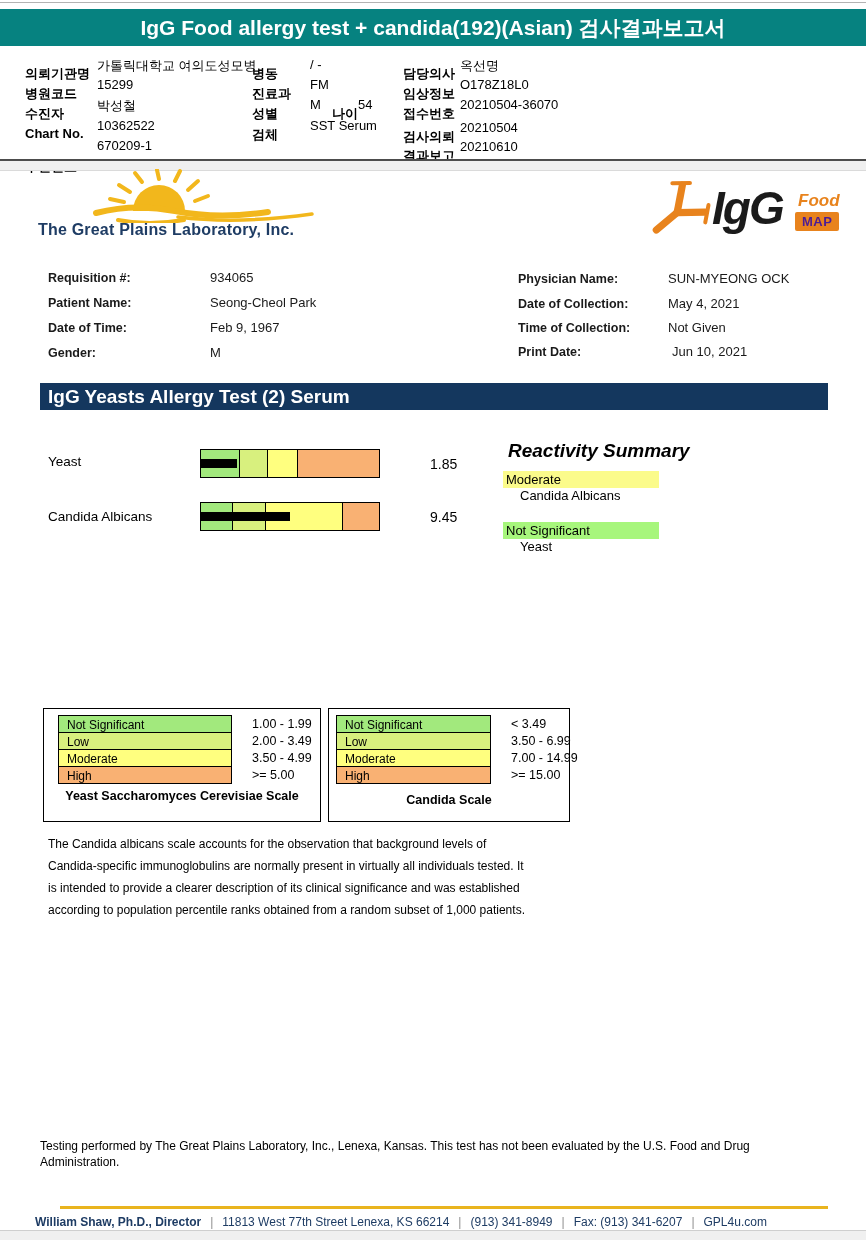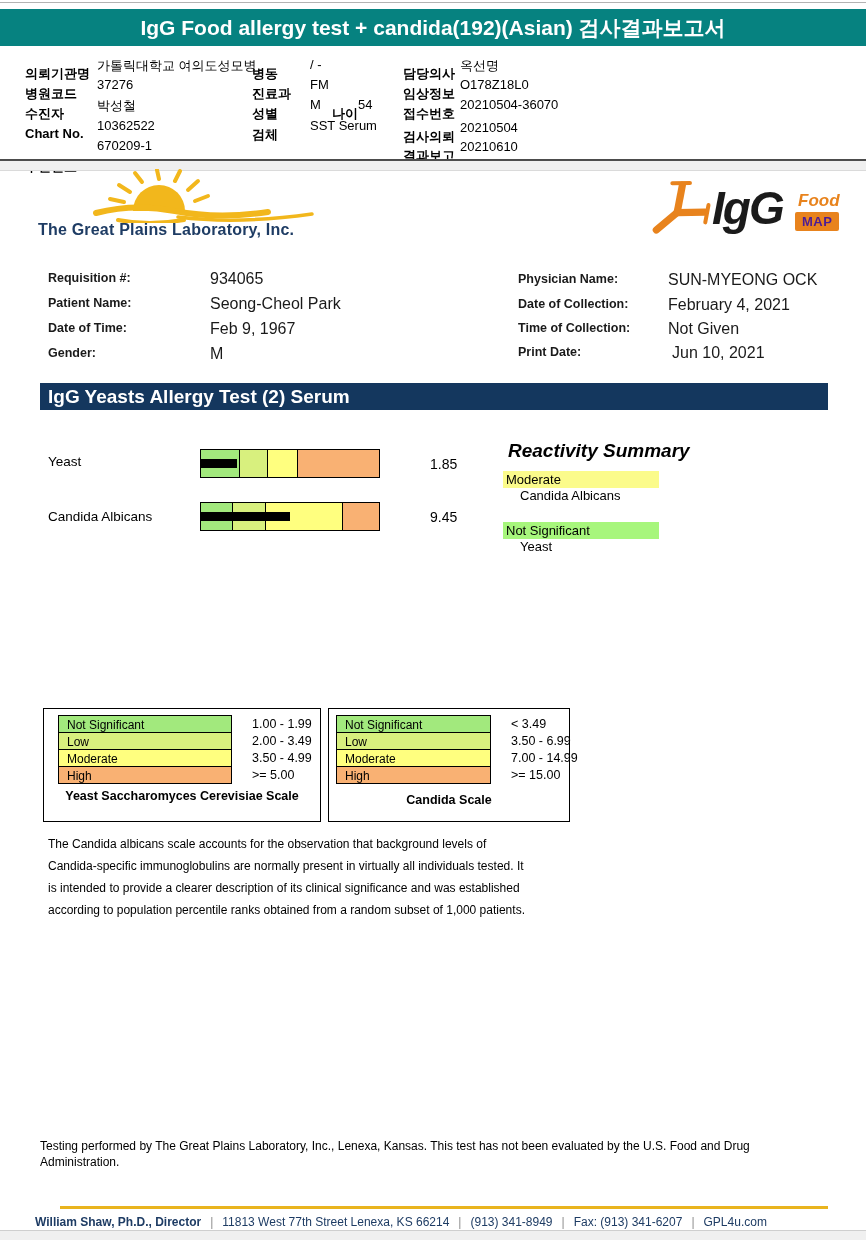--- a/index.html
+++ b/index.html
@@ -22,21 +22,21 @@
   .divider-gray { top:161px; left:0; width:866px; height:10px; background:#efefef; border-bottom:1px solid #dadada; }
 
   
   .gpl-text { font-size:16px; font-weight:bold; color:#1e3c64; letter-spacing:0.2px;text-align:right; }
   .igg-big { font-size:46px; font-style:italic; font-weight:800; color:#1b1b1b; letter-spacing:-2px; }
   .igg-food { font-size:17px; font-style:italic; font-weight:bold; color:#e8831d; }
   .igg-map { background:#e8831d; color:#4c1d95; font-size:13px; font-weight:bold; padding:2px 7px; border-radius:2px; letter-spacing:0.5px; }
 
   
   .p-label { font-size:12.5px; font-weight:bold; color:#1a1a1a; white-space:nowrap; }
-  .p-value { font-size:16px; color:#1a1a1a; white-space:nowrap; }
+  .p-value { font-size:13px; color:#1a1a1a; white-space:nowrap; }
 
   
   .section-bar { top:383px; left:40px; width:788px; height:27px; background:#14375e; }
   .section-title { color:#fff; font-size:19px; font-weight:bold; line-height:27px; padding-left:8px; }
 
   
   .analyte-label { font-size:13.5px; color:#000; white-space:nowrap; }
   .bar-track { position:absolute; display:flex; height:29px; }
   .bar-seg { height:29px; border:1px solid #000; margin-left:-1px; }
   .bar-seg:first-child { margin-left:0; }
@@ -79,21 +79,21 @@
 
   <div>
     <span class="abs k-label" style="left:25px; top:57px">의뢰기관명</span>
     <span class="abs k-value" style="left:97px; top:57px">가톨릭대학교 여의도성모병</span>
     <span class="abs k-label" style="left:252px; top:57px">병동</span>
     <span class="abs k-value" style="left:310px; top:57px">/ -</span>
     <span class="abs k-label" style="left:403px; top:57px">담당의사</span>
     <span class="abs k-value" style="left:460px; top:57px">옥선명</span>
 
     <span class="abs k-label" style="left:25px; top:77px">병원코드</span>
-    <span class="abs k-value" style="left:97px; top:77px">37276</span>
+    <span class="abs k-value" style="left:97px; top:77px">15299</span>
     <span class="abs k-label" style="left:252px; top:77px">진료과</span>
     <span class="abs k-value" style="left:310px; top:77px">FM</span>
     <span class="abs k-label" style="left:403px; top:77px">임상정보</span>
     <span class="abs k-value" style="left:460px; top:77px">O178Z18L0</span>
 
     <span class="abs k-label" style="left:25px; top:97px">수진자</span>
     <span class="abs k-value" style="left:97px; top:97px">박성철</span>
     <span class="abs k-label" style="left:252px; top:97px">성별</span>
     <span class="abs k-value" style="left:310px; top:97px">M</span>
     <span class="abs k-label" style="left:332px; top:97px">나이</span>
@@ -160,21 +160,21 @@
     <span class="abs p-label" style="left:48px; top:296px">Patient Name:</span>
     <span class="abs p-value" style="left:210px; top:295px">Seong-Cheol Park</span>
     <span class="abs p-label" style="left:48px; top:321px">Date of Time:</span>
     <span class="abs p-value" style="left:210px; top:320px">Feb 9, 1967</span>
     <span class="abs p-label" style="left:48px; top:346px">Gender:</span>
     <span class="abs p-value" style="left:210px; top:345px">M</span>
 
     <span class="abs p-label" style="left:518px; top:272px">Physician Name:</span>
     <span class="abs p-value" style="left:668px; top:271px">SUN-MYEONG OCK</span>
     <span class="abs p-label" style="left:518px; top:297px">Date of Collection:</span>
-    <span class="abs p-value" style="left:668px; top:296px">February 4, 2021</span>
+    <span class="abs p-value" style="left:668px; top:296px">May 4, 2021</span>
     <span class="abs p-label" style="left:518px; top:321px">Time of Collection:</span>
     <span class="abs p-value" style="left:668px; top:320px">Not Given</span>
     <span class="abs p-label" style="left:518px; top:345px">Print Date:</span>
     <span class="abs p-value" style="left:672px; top:344px">Jun  10, 2021</span>
   </div>
 
   <div class="abs section-bar">
     <div class="section-title">IgG Yeasts Allergy Test (2) Serum</div>
   </div>
 

